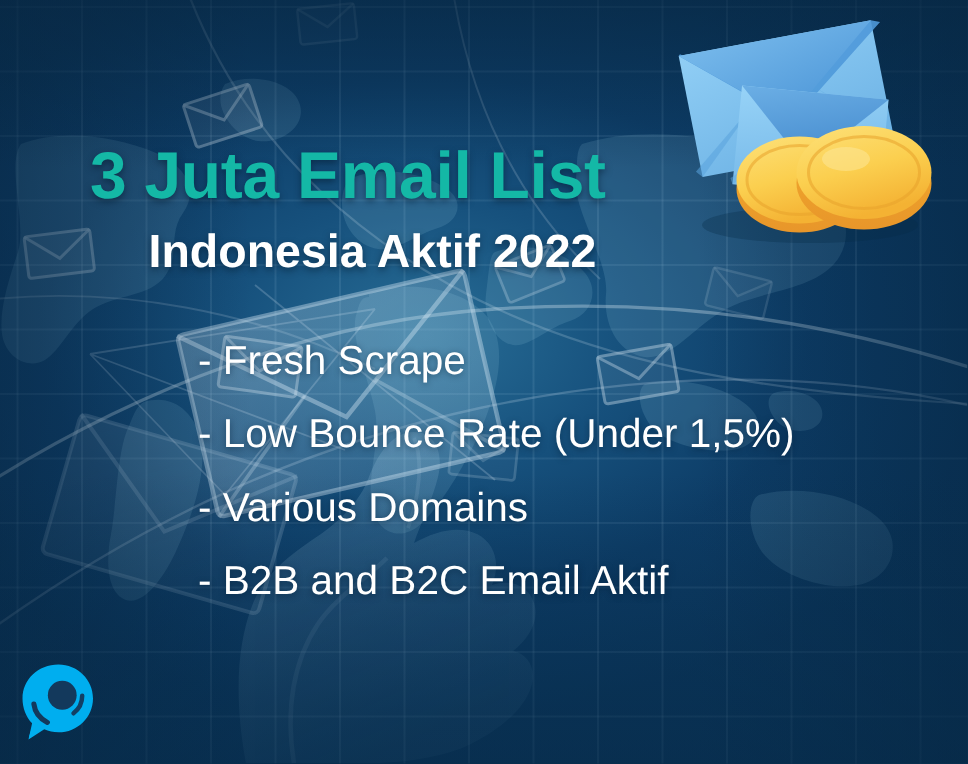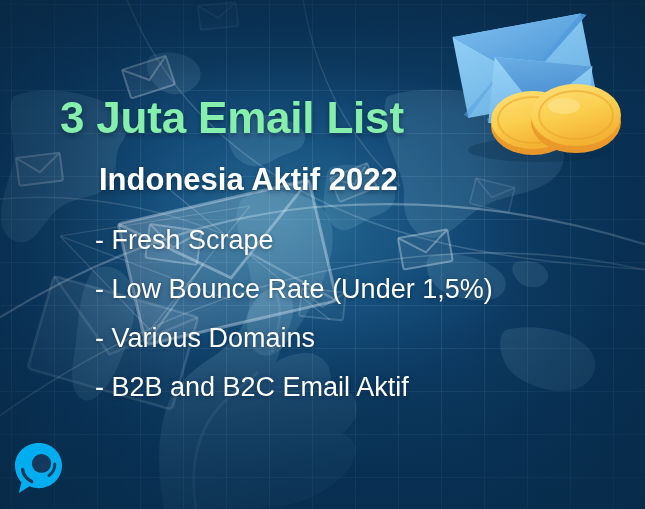--- a/index.html
+++ b/index.html
@@ -57,49 +57,50 @@
     height: 509px;
   }
 
   
   .title {
     position: absolute;
     left: 60px;
     top: 96px;
     font-size: 44px;
     font-weight: bold;
-    color: #86efac;
+    color: #14b8a6;
     letter-spacing: -0.2px;
     line-height: 1;
     text-shadow: 0 2px 5px rgba(3,25,45,0.55);
     white-space: nowrap;
   }
   .subtitle {
     position: absolute;
     left: 99px;
-    top: 164px;
+    top: 152px;
     font-size: 31px;
     font-weight: bold;
     color: #ffffff;
     line-height: 1;
     text-shadow: 0 2px 5px rgba(3,25,45,0.55);
     white-space: nowrap;
   }
   .bullets {
     position: absolute;
     left: 95px;
     top: 216px;
     width: 540px;
   }
   .bullet {
     font-size: 27px;
     color: #ffffff;
     line-height: 49px;
     white-space: nowrap;
     text-shadow: 0 1px 4px rgba(4,28,50,0.50);
+    margin-left: 37px;
   }
 
   
   .envelopes {
     position: absolute;
     left: 436px;
     top: 8px;
     width: 205px;
     height: 160px;
   }

